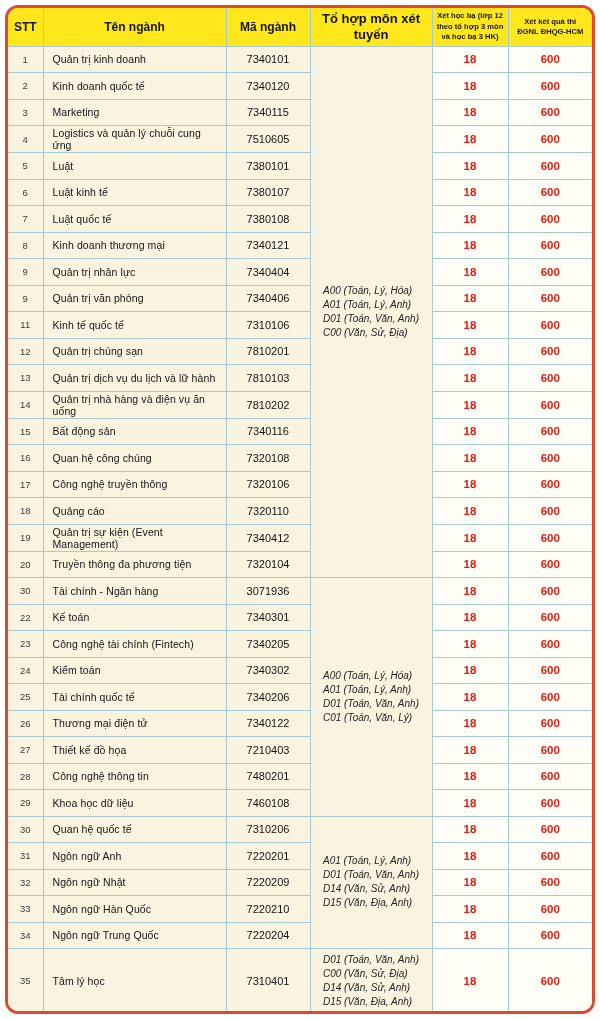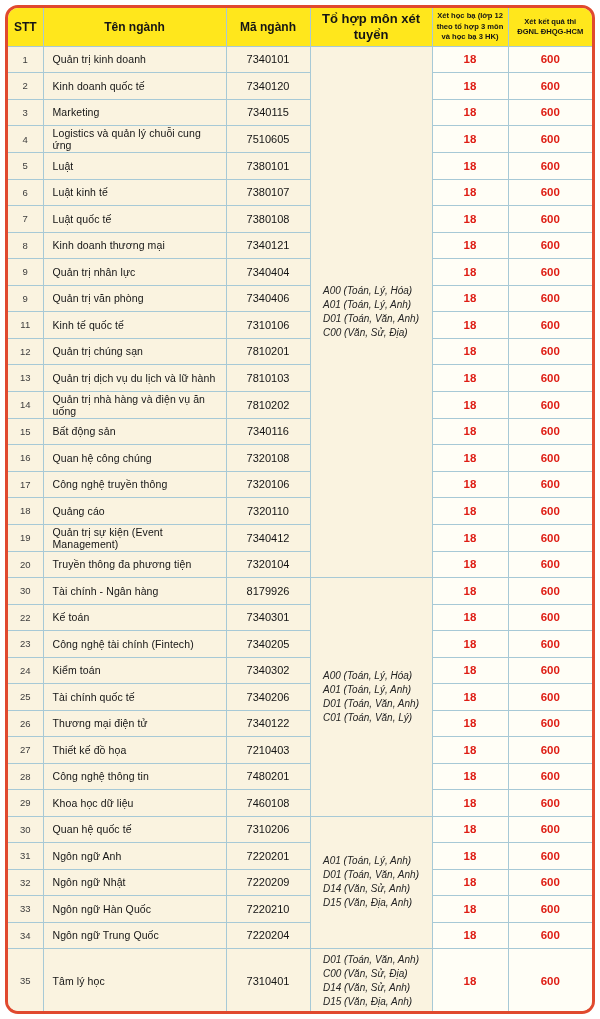--- a/index.html
+++ b/index.html
@@ -267,21 +267,21 @@
           <tr>
     <td class="stt">20</td>
     <td class="name">Truyền thông đa phương tiện</td>
     <td class="code">7320104</td>
     <td class="score">18</td>
     <td class="score">600</td>
   </tr>
           <tr>
     <td class="stt">30</td>
     <td class="name">Tài chính - Ngân hàng</td>
-    <td class="code">8179926</td>
+    <td class="code">3071936</td>
     <td class="combo" rowspan="9"><div class="combo-inner"><div>A00 (Toán, Lý, Hóa)</div><div>A01 (Toán, Lý, Anh)</div><div>D01 (Toán, Văn, Anh)</div><div>C01 (Toán, Văn, Lý)</div></div></td>
             <td class="score">18</td>
     <td class="score">600</td>
   </tr>
           <tr>
     <td class="stt">22</td>
     <td class="name">Kế toán</td>
     <td class="code">7340301</td>
     <td class="score">18</td>
     <td class="score">600</td>

